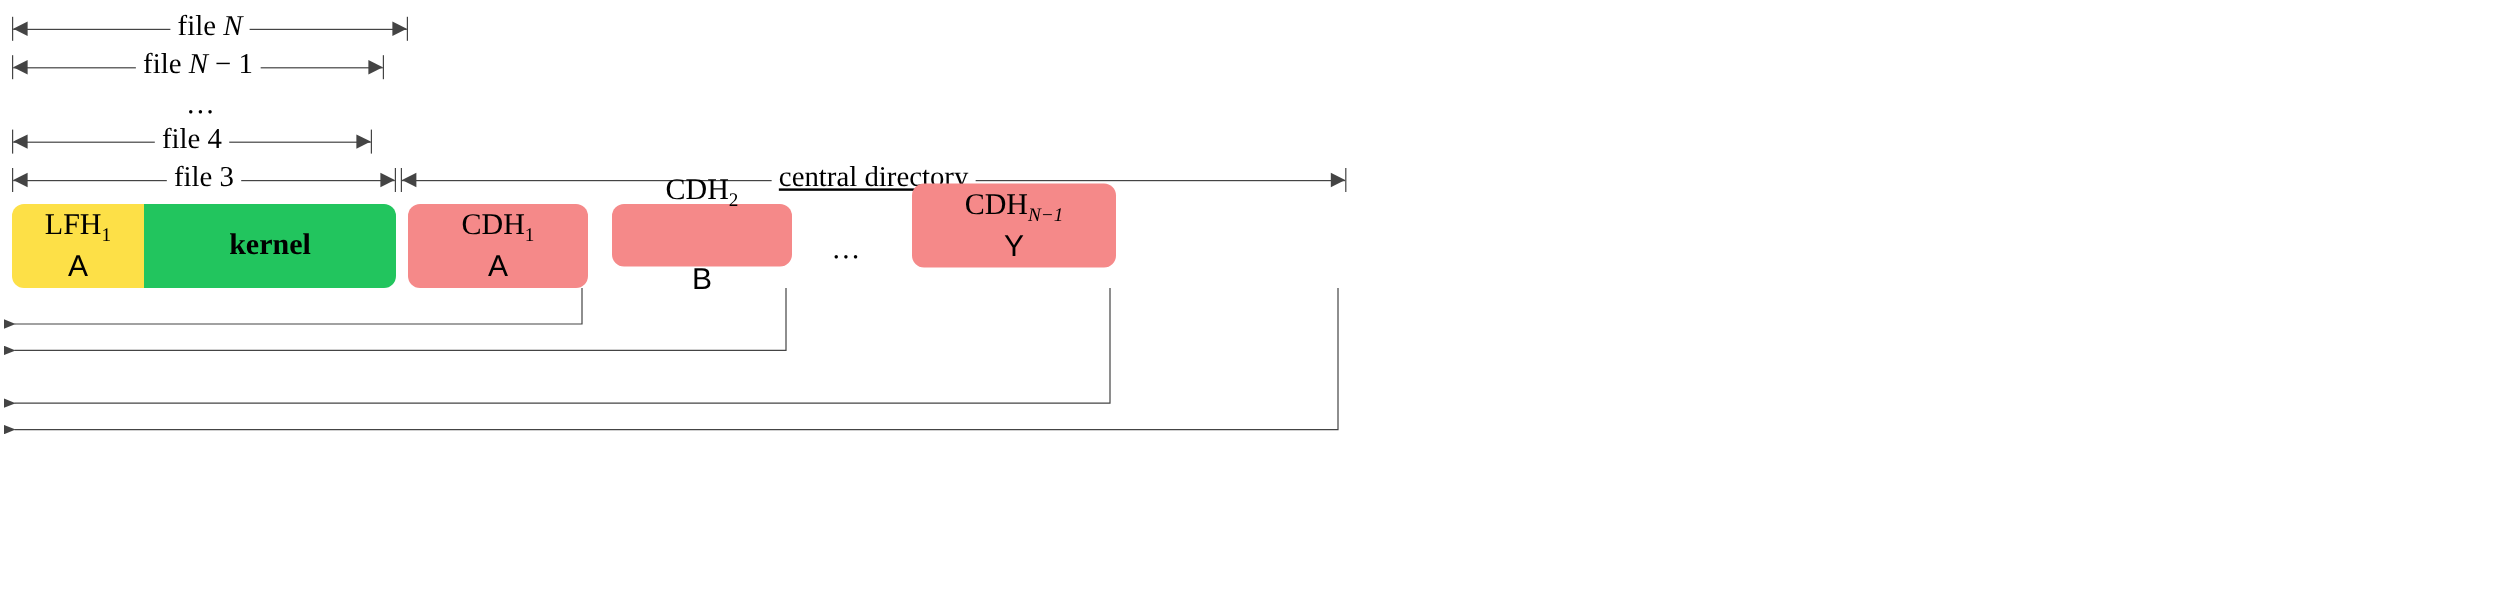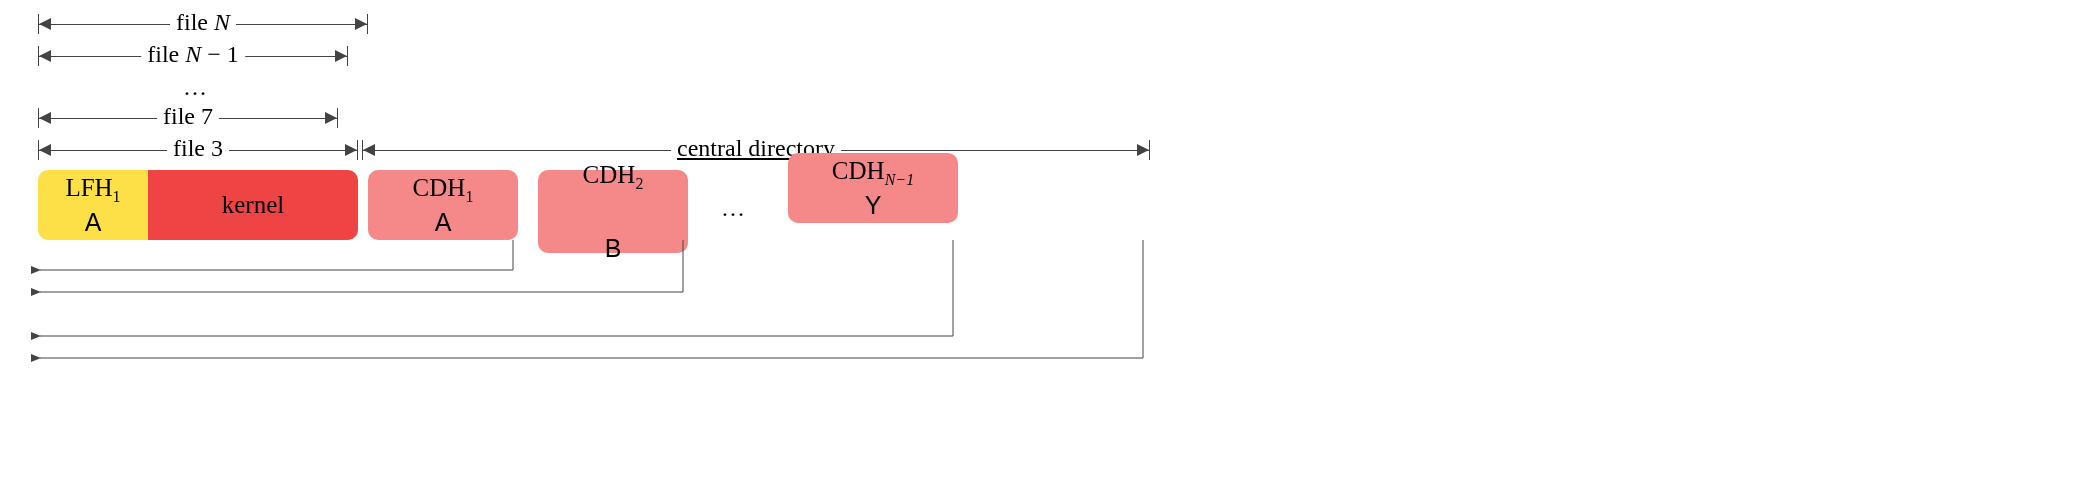--- a/index.html
+++ b/index.html
@@ -8,39 +8,39 @@
   font-family: "Times New Roman", serif;
   background: white;
   width: 2100px;
   height: 500px;
   position: relative;
 }
 .container {
   position: relative;
   width: 1200px;
   height: 500px;
-  margin-left: 28px;
 }
 .block {
   position: absolute;
   border-radius: 10px;
   display: flex;
   flex-direction: column;
   align-items: center;
   justify-content: center;
   font-size: 24px;
   line-height: 1.2;
 }
 .lfh {
   background: #fde047;
   color: #000;
 }
 .kernel {
-  background: #ef4444;
+  background: #22c55e;
   color: #000;
+  font-weight: bold;
 }
 .cdh {
   background: #f58989;
   color: #000;
 }
 .sub {
   font-size: 16px;
   vertical-align: sub;
 }
 .label-line1 { font-size: 25px; }
@@ -118,21 +118,21 @@
 
   <div class="dots" style="left:155px; top:74px;">…</div>
 
   <div class="dim" style="left:10px; top:106px; width:300px;">
     <div class="dim-cap" style="left:0; top:2px; height:20px;"></div>
     <div class="arrowL" style="left:1px; top:6px;"></div>
     <div class="dim-line" style="left:1px; top:12px; width:298px; height:1px;"></div>
     <div class="arrowR" style="right:1px; top:6px;"></div>
     <div class="dim-cap" style="right:0; top:2px; height:20px;"></div>
     <div class="dim-text" style="left:50%; top:-3px; transform:translateX(-50%);">
-      <span>file 7</span>
+      <span>file 4</span>
     </div>
   </div>
 
   <div class="dim" style="left:10px; top:138px; width:320px;">
     <div class="dim-cap" style="left:0; top:2px; height:20px;"></div>
     <div class="arrowL" style="left:1px; top:6px;"></div>
     <div class="dim-line" style="left:1px; top:12px; width:318px; height:1px;"></div>
     <div class="arrowR" style="right:1px; top:6px;"></div>
     <div class="dim-cap" style="right:0; top:2px; height:20px;"></div>
     <div class="dim-text" style="left:50%; top:-3px; transform:translateX(-50%);">
@@ -156,21 +156,21 @@
     <div class="label-line2">A</div>
   </div>
   <div class="block kernel" style="left:120px; top:170px; width:210px; height:70px; border-top-left-radius:0; border-bottom-left-radius:0;">
     <div class="label-line1">kernel</div>
   </div>
 
   <div class="block cdh" style="left:340px; top:170px; width:150px; height:70px;">
     <div class="label-line1"><span>CDH</span><span class="sub">1</span></div>
     <div class="label-line2">A</div>
   </div>
-  <div class="block cdh" style="left:510px; top:170px; width:150px; height:83px;gap:40px;">
+  <div class="block cdh" style="left:510px; top:170px; width:150px; height:52px;gap:40px;">
     <div class="label-line1"><span>CDH</span><span class="sub">2</span></div>
     <div class="label-line2">B</div>
   </div>
 
   <div class="dots" style="left:693px; top:195px;">…</div>
 
   <div class="block cdh" style="left:760px; top:153px; width:170px; height:70px;">
     <div class="label-line1"><span>CDH</span><span class="sub italic"><span class="italic">N</span>−1</span></div>
     <div class="label-line2">Y</div>
   </div>

